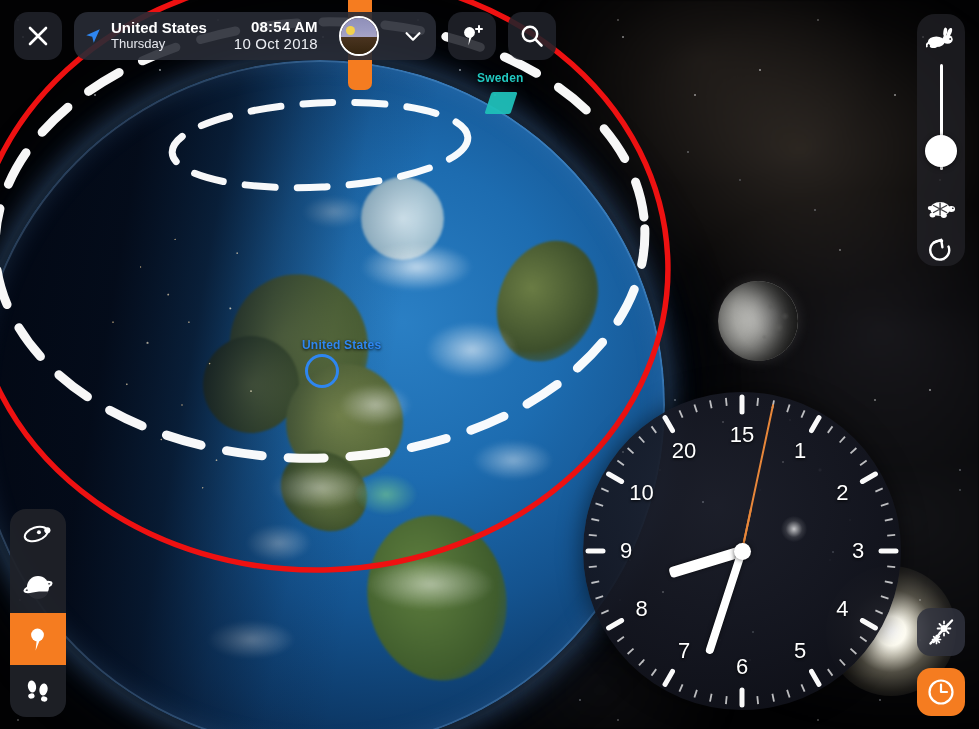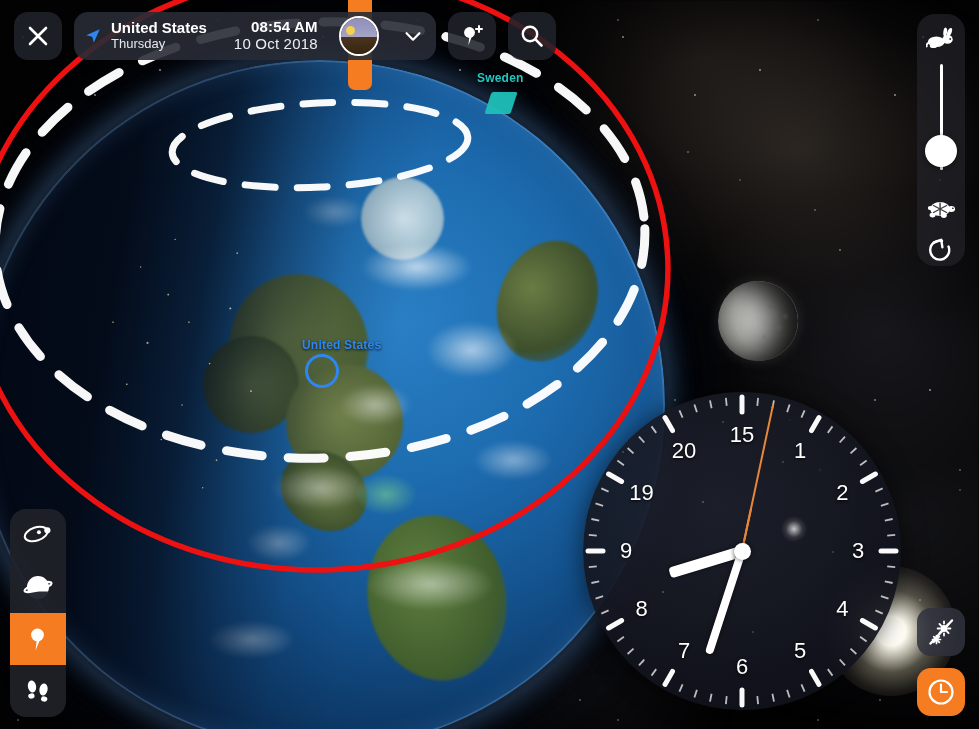--- a/index.html
+++ b/index.html
@@ -336,21 +336,21 @@
         <div class="clock-num" style="left: 159px; top: 43px;">15</div>
         <div class="clock-num" style="left: 217px; top: 58.5411px;">1</div>
         <div class="clock-num" style="left: 259.459px; top: 101px;">2</div>
         <div class="clock-num" style="left: 275px; top: 159px;">3</div>
         <div class="clock-num" style="left: 259.459px; top: 217px;">4</div>
         <div class="clock-num" style="left: 217px; top: 259.459px;">5</div>
         <div class="clock-num" style="left: 159px; top: 275px;">6</div>
         <div class="clock-num" style="left: 101px; top: 259.459px;">7</div>
         <div class="clock-num" style="left: 58.5411px; top: 217px;">8</div>
         <div class="clock-num" style="left: 43px; top: 159px;">9</div>
-        <div class="clock-num" style="left: 58.5411px; top: 101px;">19</div>
+        <div class="clock-num" style="left: 58.5411px; top: 101px;">10</div>
         <div class="clock-num" style="left: 101px; top: 58.5411px;">20</div>
       </div>
     <div class="hand hand-hour" id="hand-hour" style="transform: rotate(253deg);"></div>
     <div class="hand hand-min" id="hand-min" style="transform: rotate(198deg);"></div>
     <div class="hand hand-sec" id="hand-sec" style="transform: rotate(12deg);"></div>
     <div class="hand-sec-tail" id="hand-sec-tail" style="transform: rotate(192deg);"></div>
     <div class="clock-pin"></div>
   </div>
 
   <div class="scrubber"></div>

